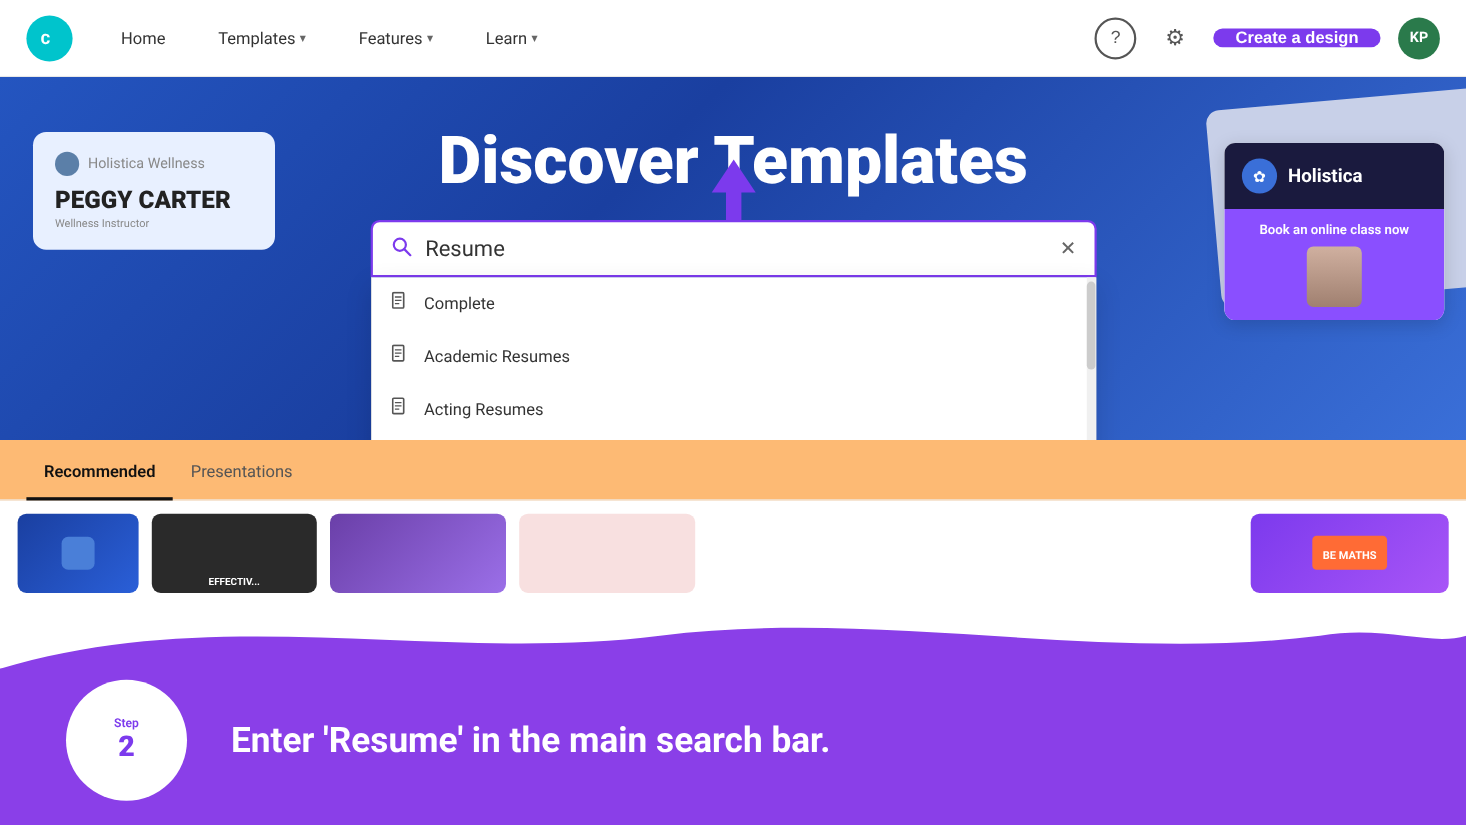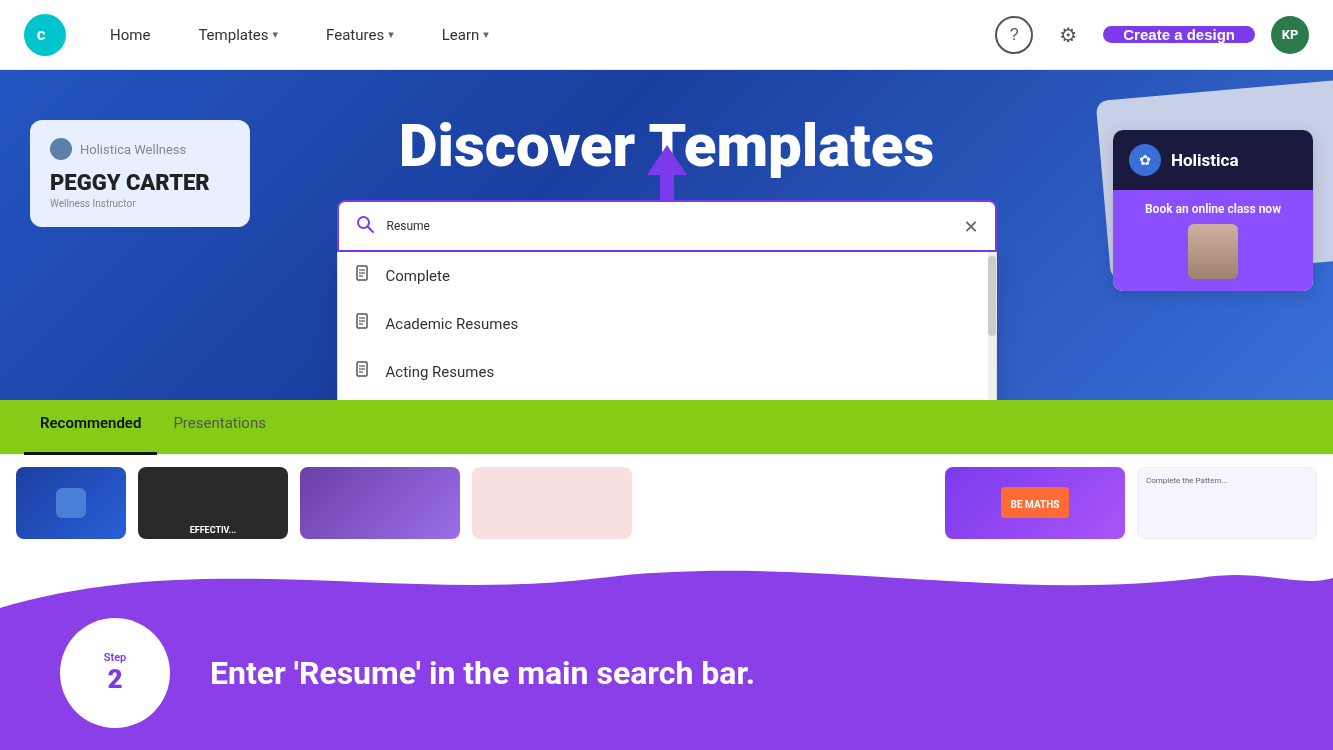--- a/index.html
+++ b/index.html
@@ -130,21 +130,21 @@
       background: white;
       border: 2px solid #7c3aed;
       border-radius: 8px 8px 0 0;
       display: flex;
       align-items: center;
       padding: 0 16px;
       height: 52px;
       position: relative;
     }
     .search-icon-svg { color: #7c3aed; font-size: 18px; margin-right: 12px; flex-shrink: 0; }
-    .search-input-val { flex: 1; font-size: 12px; color: #333; }
+    .search-input-val { flex: 1; font-size: 20px; color: #333; }
     .search-clear { font-size: 18px; color: #666; cursor: pointer; }
     .search-dropdown {
       background: white;
       border: 1px solid #e0e0e0;
       border-top: none;
       border-radius: 0 0 8px 8px;
       box-shadow: 0 8px 24px rgba(0,0,0,0.12);
       overflow: hidden;
       position: relative;
     }
@@ -162,23 +162,24 @@
       transform: translateX(-50%);
       top: -60px;
       font-size: 60px;
       color: #7c3aed;
       line-height: 1;
       z-index: 60;
     }
 
     
     .tabs-section {
-      background: #84cc16;
+      background: #fdba74;
       height: 55px;
       display: flex;
+      align-items: flex-end;
       padding: 0 24px;
       border-bottom: 1px solid #eee;
       position: relative;
       z-index: 10;
     }
     .tab {
       padding: 14px 16px;
       font-size: 15px;
       cursor: pointer;
       color: #555;
@@ -419,23 +420,20 @@
   </div>
   <div class="thumb" style="width:160px;height:72px;background:linear-gradient(135deg,#6a3fa8,#9b6fe8);border-radius:8px;display:flex;align-items:center;justify-content:center;"></div>
   <div class="thumb" style="width:160px;height:72px;background:#f8e0e0;border-radius:8px;"></div>
 
   <div style="margin-left:auto;display:flex;gap:12px;">
     <div style="width:180px;height:72px;border-radius:8px;background:linear-gradient(135deg,#7c3aed,#a855f7);overflow:hidden;display:flex;align-items:center;justify-content:center;">
       <div style="background:#ff6b35;padding:6px 10px;border-radius:4px;">
         <span style="color:white;font-size:10px;font-weight:bold;">BE MATHS</span>
       </div>
     </div>
-    <div style="width:180px;height:72px;border-radius:8px;background:#f8f4ff;border:1px solid #eee;">
-      <div style="padding:8px;font-size:8px;color:#666;">Complete the Pattern...</div>
-    </div>
   </div>
 </div>
 
 <div class="bottom-wave">
 
   <svg class="wave-top" viewBox="0 0 1333 60" preserveAspectRatio="none">
     <path d="M0,60 C200,0 400,55 600,30 C800,5 1000,55 1200,30 C1260,20 1300,40 1333,30 L1333,0 L0,0 Z" fill="white"></path>
   </svg>
 
   <div class="step-circle">

